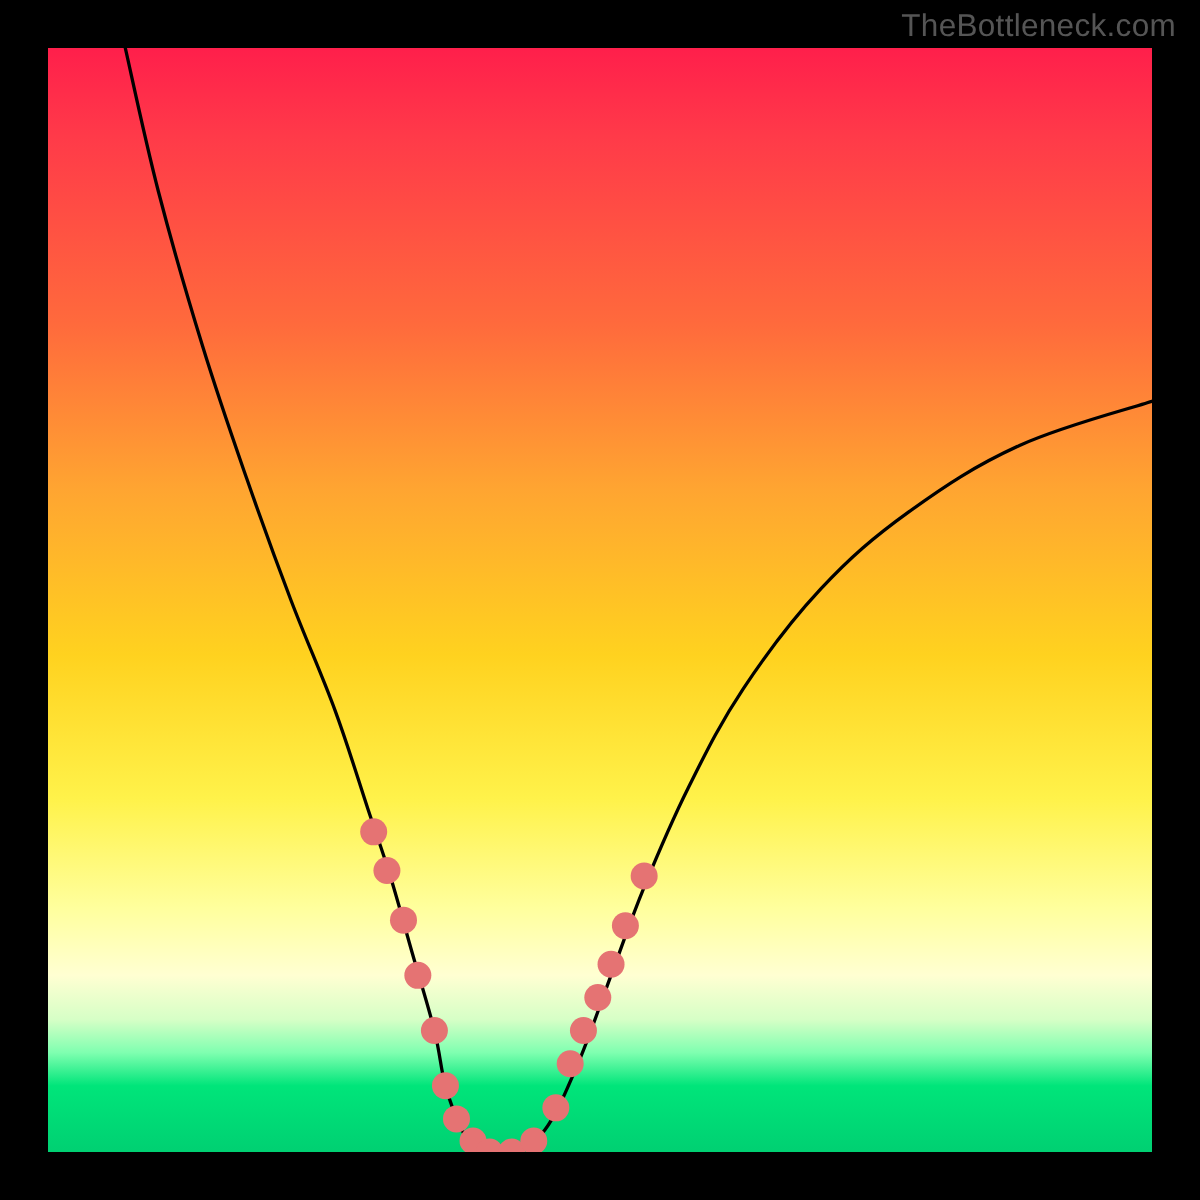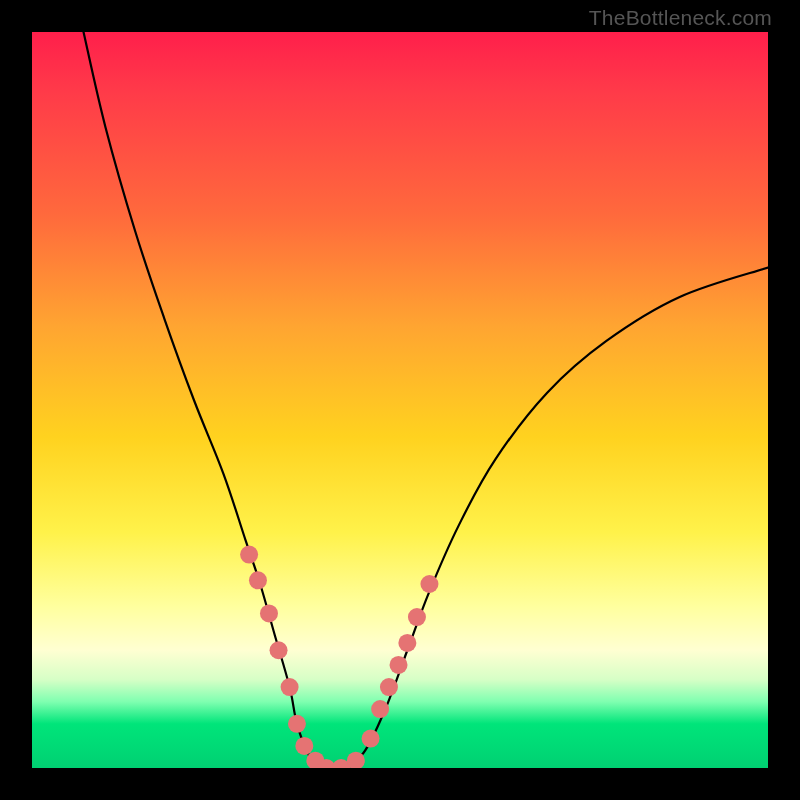--- a/index.html
+++ b/index.html
@@ -38,21 +38,21 @@
       #ffffd2 84%,
       #d6ffc6 88%,
       #7fffb0 91%,
       #00e57a 94%,
       #00d072 100%
     );
   }
   .watermark {
     position: absolute;
     top: 6px;
-    right: 28px;
+    right: 16px;
     color: #555555;
     font-size: 21px;
     letter-spacing: 0.2px;
     user-select: none;
   }
   svg.curve {
     position: absolute;
     left: 0;
     top: 0;
     width: 736px;

